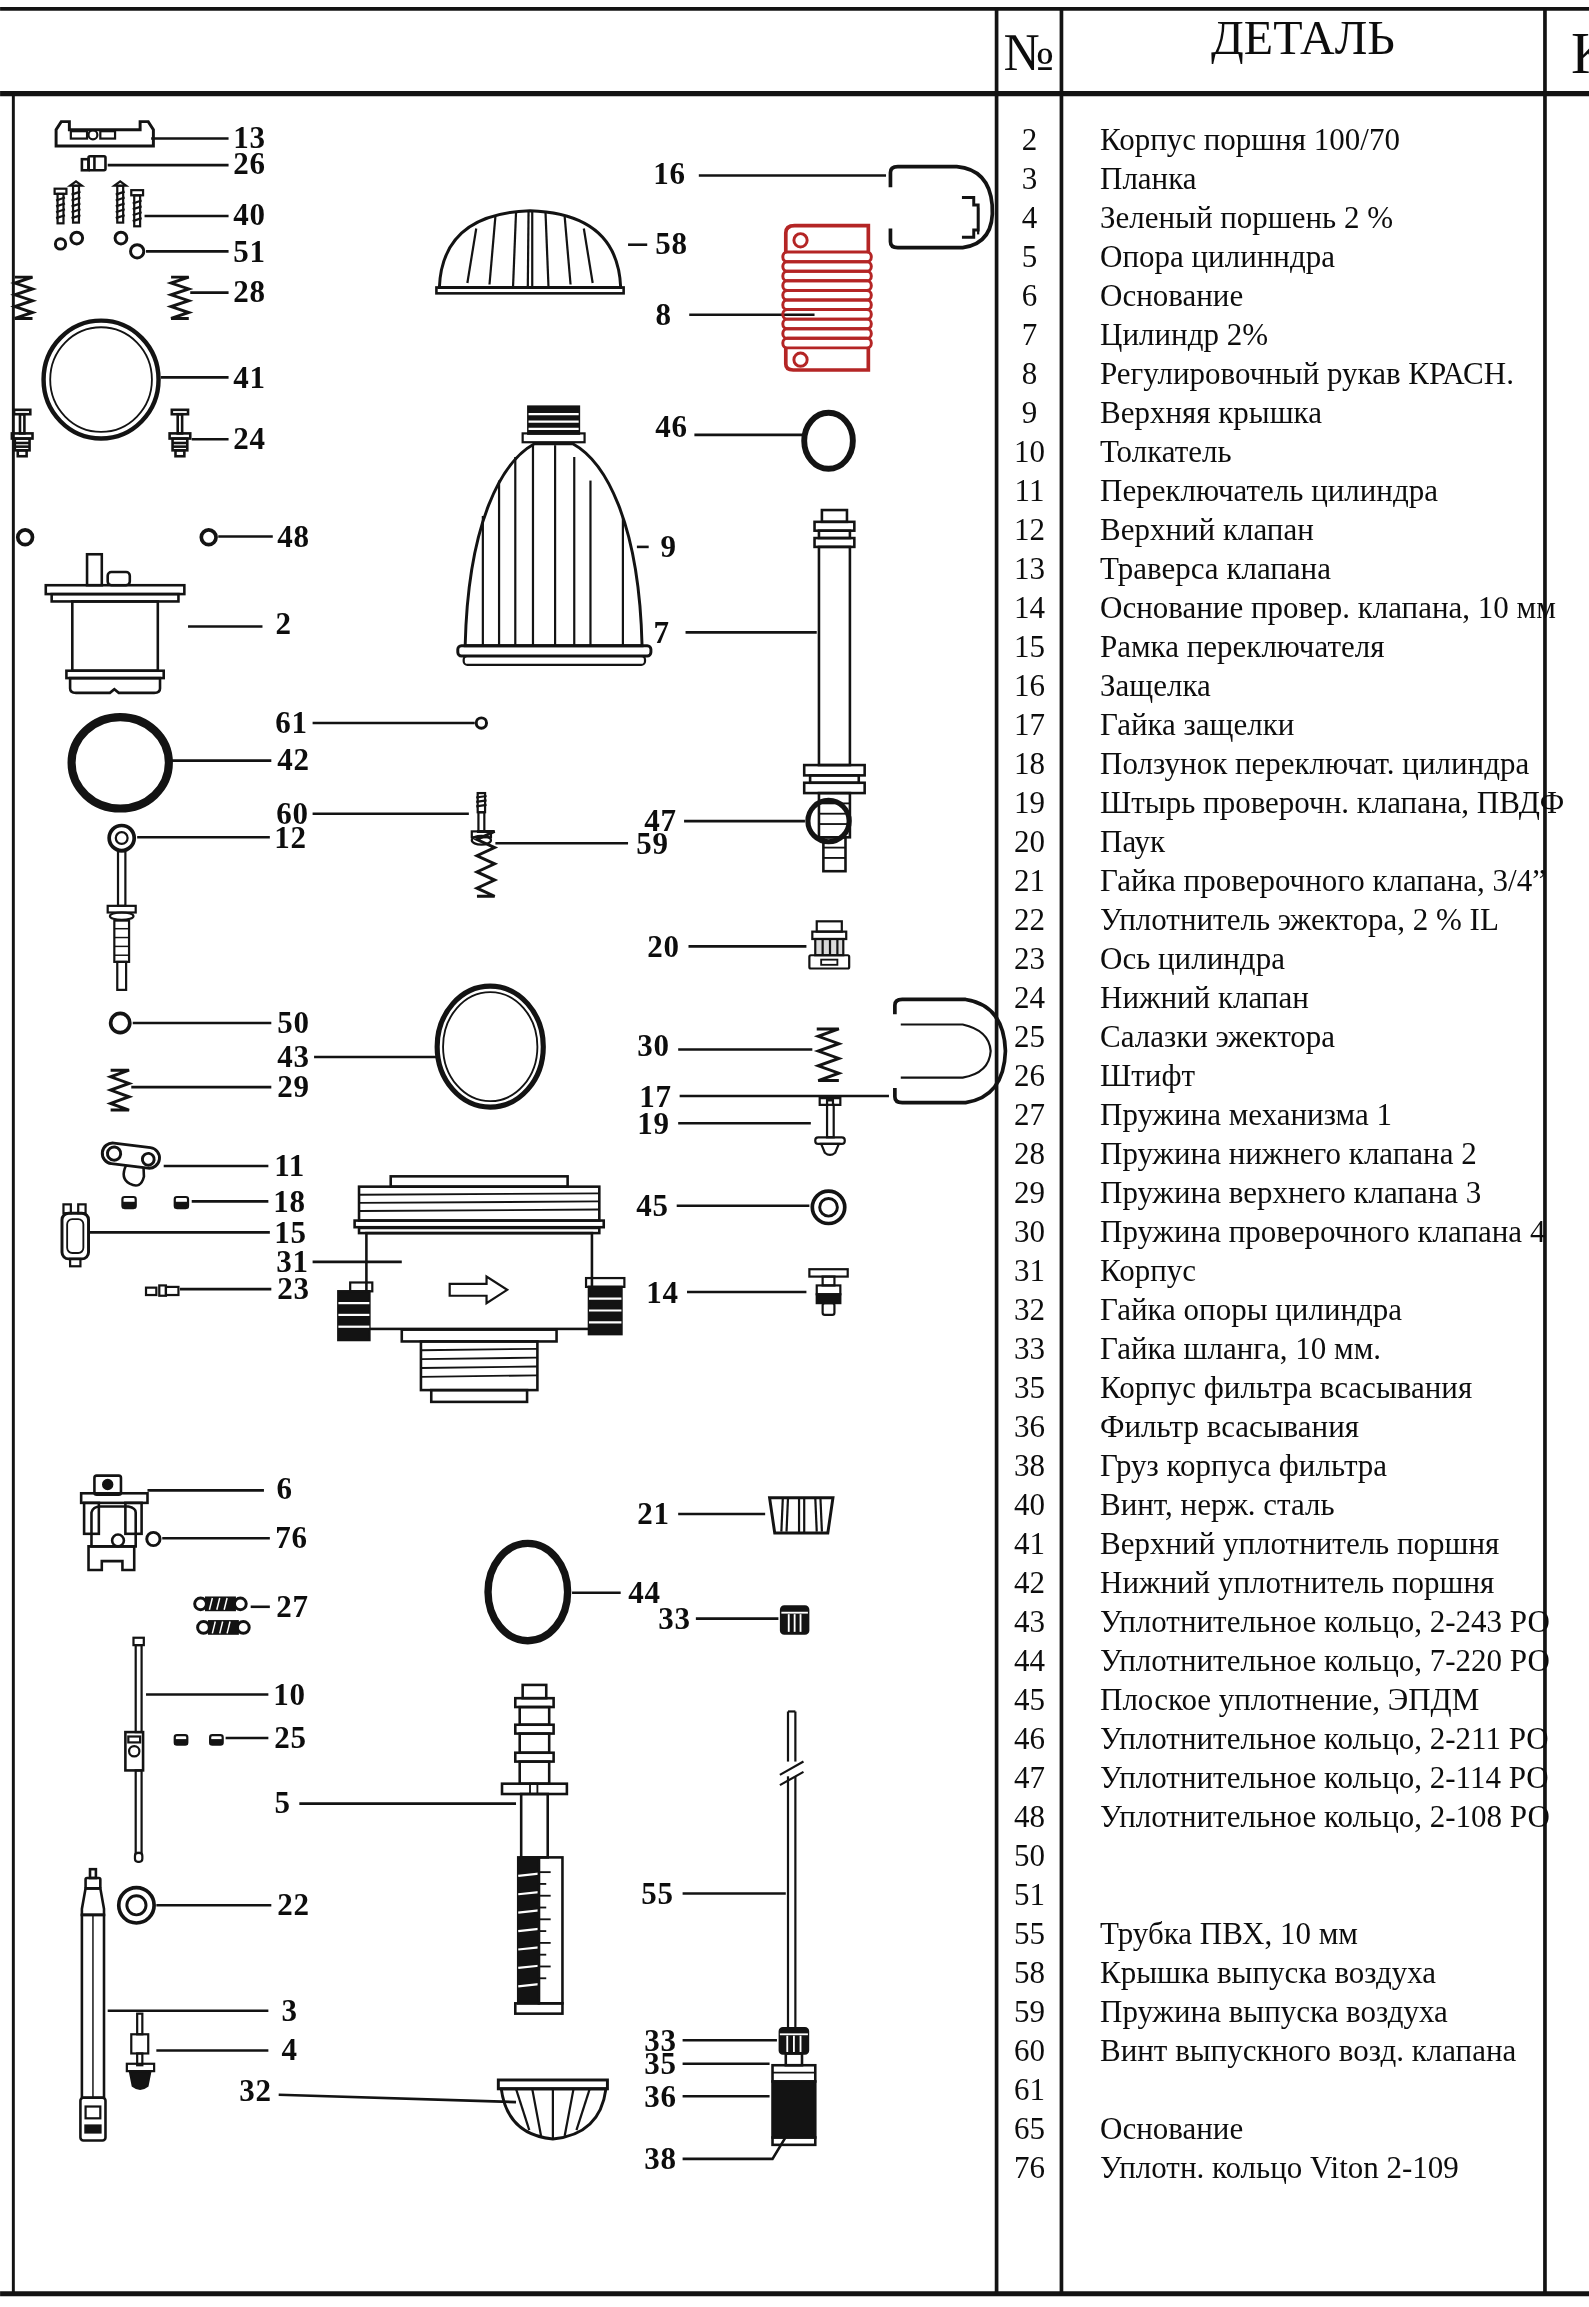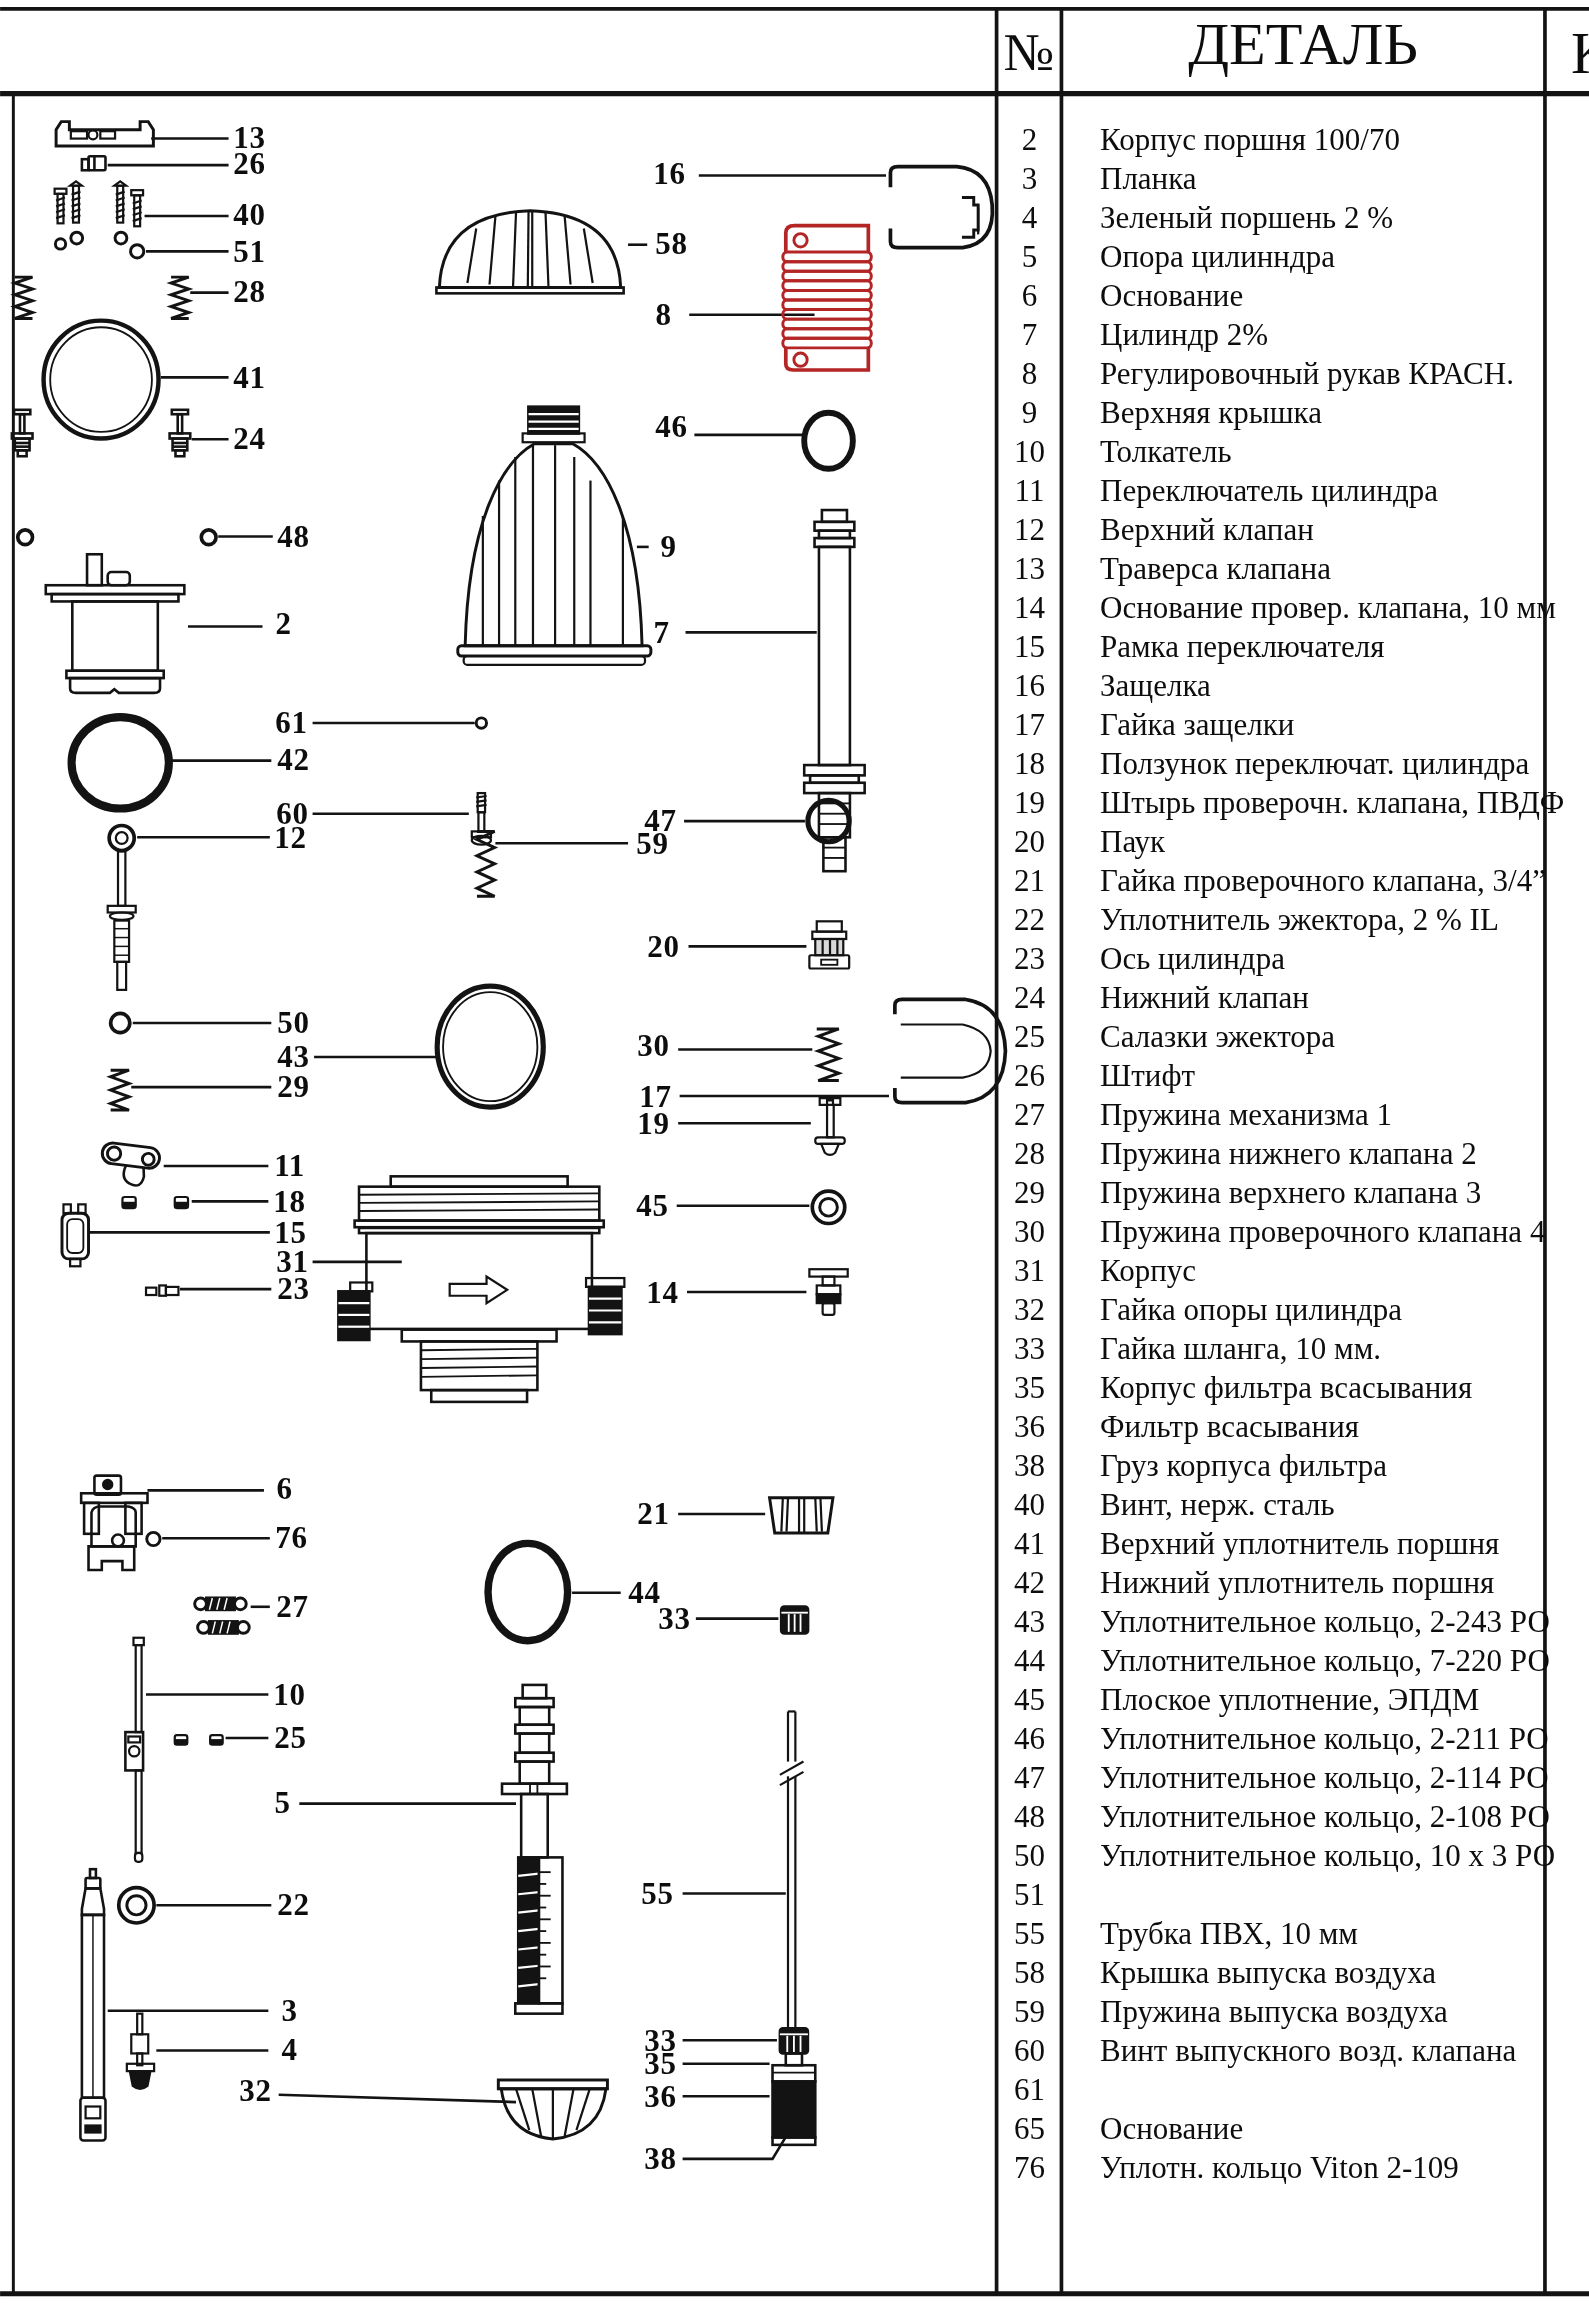--- a/index.html
+++ b/index.html
@@ -4,21 +4,21 @@
 <style>
   html,body{margin:0;padding:0;background:#ffffff;}
   body{width:1590px;height:2307px;position:relative;overflow:hidden;
        font-family:"Liberation Serif","DejaVu Serif",serif;color:#0d0d0d;}
   #stage{position:absolute;inset:0;}
   svg{position:absolute;left:0;top:0;}
   .co{position:absolute;width:71px;margin-left:-35px;text-align:center;
       font-size:31px;font-weight:700;line-height:1;letter-spacing:0.7px;}
   .hdr{position:absolute;font-weight:400;white-space:nowrap;}
   #hdr-no{left:1029px;top:22px;transform:translateX(-50%);font-size:53px;}
-  #hdr-detail{left:1303px;top:10.3px;transform:translateX(-50%);font-size:60px;}
+  #hdr-detail{left:1303px;top:10.3px;transform:translateX(-50%);font-size:48px;}
   #hdr-qty{left:1571px;top:19px;font-size:59px;}
   #rows{position:absolute;left:997px;top:120px;width:593px;}
   .trow{display:flex;height:39px;line-height:39px;font-size:31px;white-space:nowrap;}
   .tno{width:65px;text-align:center;flex:none;}
   .tname{padding-left:38px;flex:none;font-family:Liberation Serif, serif;}
 </style>
 </head>
 <body>
 
 <div id="stage">
@@ -788,21 +788,20 @@
       <div class="tname">Уплотнительное кольцо, 2-114 РО</div>
     </div>
 
     <div class="trow">
       <div class="tno">48</div>
       <div class="tname">Уплотнительное кольцо, 2-108 РО</div>
     </div>
 
     <div class="trow">
       <div class="tno">50</div>
-      <div class="tname">Уплотнительное кольцо, 10 х 3 РО</div>
     </div>
 
     <div class="trow">
       <div class="tno">51</div>
     </div>
 
     <div class="trow">
       <div class="tno">55</div>
       <div class="tname">Трубка ПВХ, 10 мм</div>
     </div>

